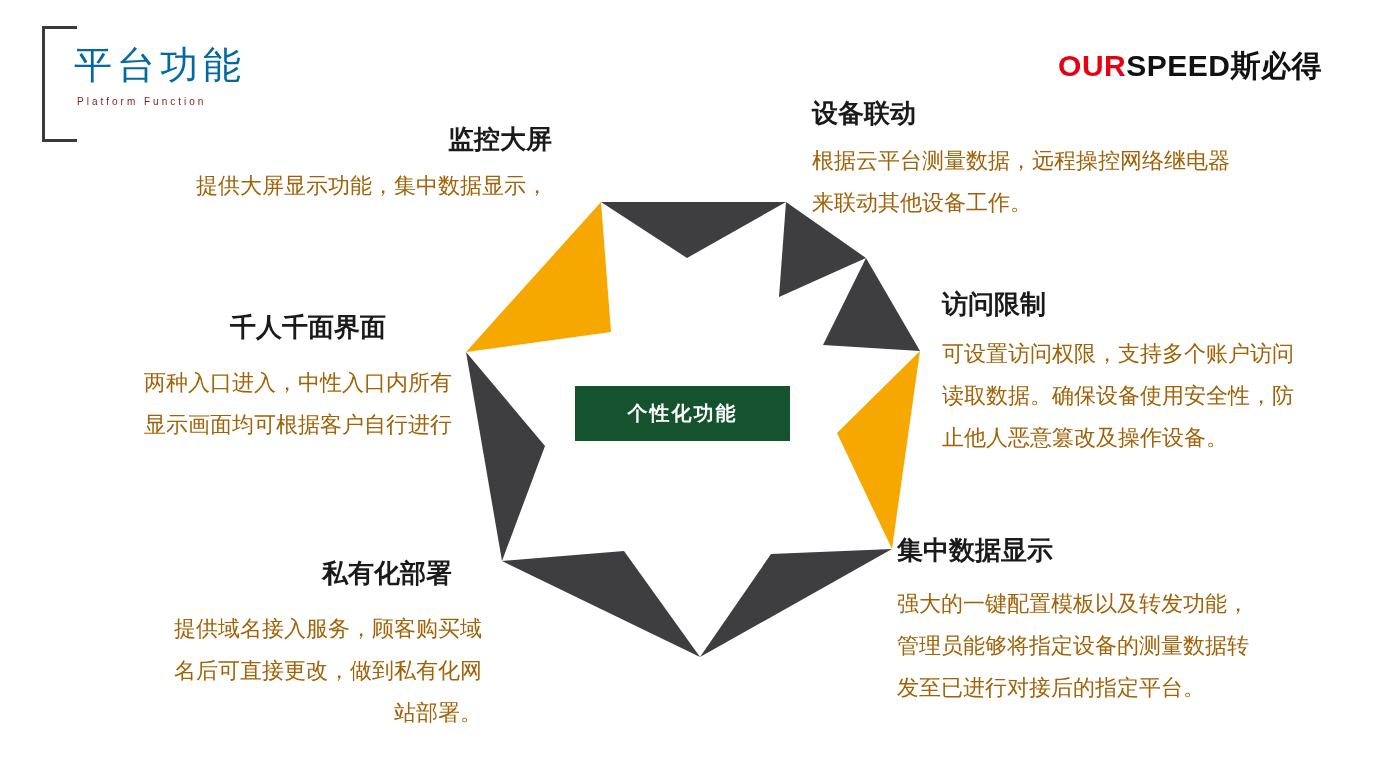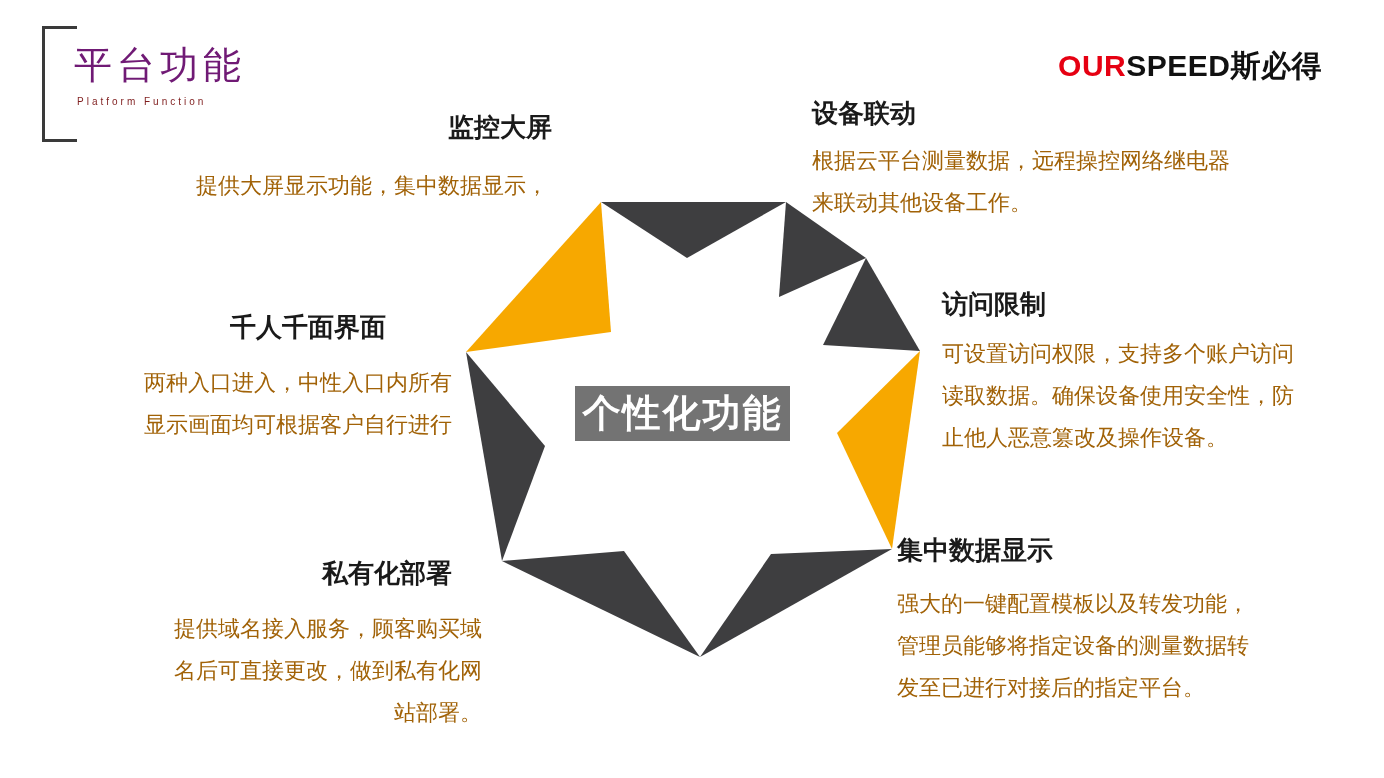--- a/index.html
+++ b/index.html
@@ -12,48 +12,48 @@
     color:#222;
   }
   
   .bracket{
     position:absolute;left:42px;top:26px;width:32px;height:110px;
     border-left:3px solid #3a3a3a;border-top:3px solid #3a3a3a;border-bottom:3px solid #3a3a3a;
   }
   .page-title{
     position:absolute;left:74px;top:40px;
     font-family:"DejaVu Serif", serif;
-    font-size:38px;letter-spacing:5px;color:#701a75;
+    font-size:38px;letter-spacing:5px;color:#0369a1;
   }
   .page-subtitle{
     position:absolute;left:77px;top:96px;
     font-size:10px;letter-spacing:3px;color:#7f1d1d;
   }
   .logo{
     position:absolute;right:62px;top:46px;
     font-size:30px;font-weight:800;letter-spacing:0.5px;color:#111;
     white-space:nowrap;
   }
   .logo .logo-red{font-weight:800;}
   
   .star{position:absolute;left:0;top:0;width:1384px;height:778px;}
   .center-label{
     position:absolute;left:575px;top:386px;width:215px;height:55px;
-    background:#737373;color:#ffffff;
-    font-size:38px;font-weight:bold;letter-spacing:2px;
+    background:#14532d;color:#ffffff;
+    font-size:20px;font-weight:bold;letter-spacing:2px;
     display:flex;align-items:center;justify-content:center;
   }
   
   .f-title{
     position:absolute;font-size:26px;font-weight:bold;color:#1a1a1a;white-space:nowrap;
   }
   .f-body{
     position:absolute;font-size:22px;color:#a16207;line-height:42px;white-space:nowrap;
   }
-  .f1-title{left:380px;top:110px;width:240px;text-align:center;}
+  .f1-title{left:380px;top:122px;width:240px;text-align:center;}
   .f1-body {left:108px;top:165px;width:440px;text-align:right;}
   .f2-title{left:812px;top:88px;margin-top:8px;}
   .f2-body {left:812px;top:140px;width:480px;text-align:left;}
   .f3-title{left:230px;top:310px;width:222px;text-align:left;}
   .f3-body {left:70px;top:362px;width:382px;text-align:right;}
   .f4-title{left:942px;top:287px;}
   .f4-body {left:942px;top:333px;width:400px;text-align:left;}
   .f5-title{left:240px;top:556px;width:212px;text-align:right;}
   .f5-body {left:100px;top:608px;width:382px;text-align:right;}
   .f6-title{left:897px;top:533px;}

